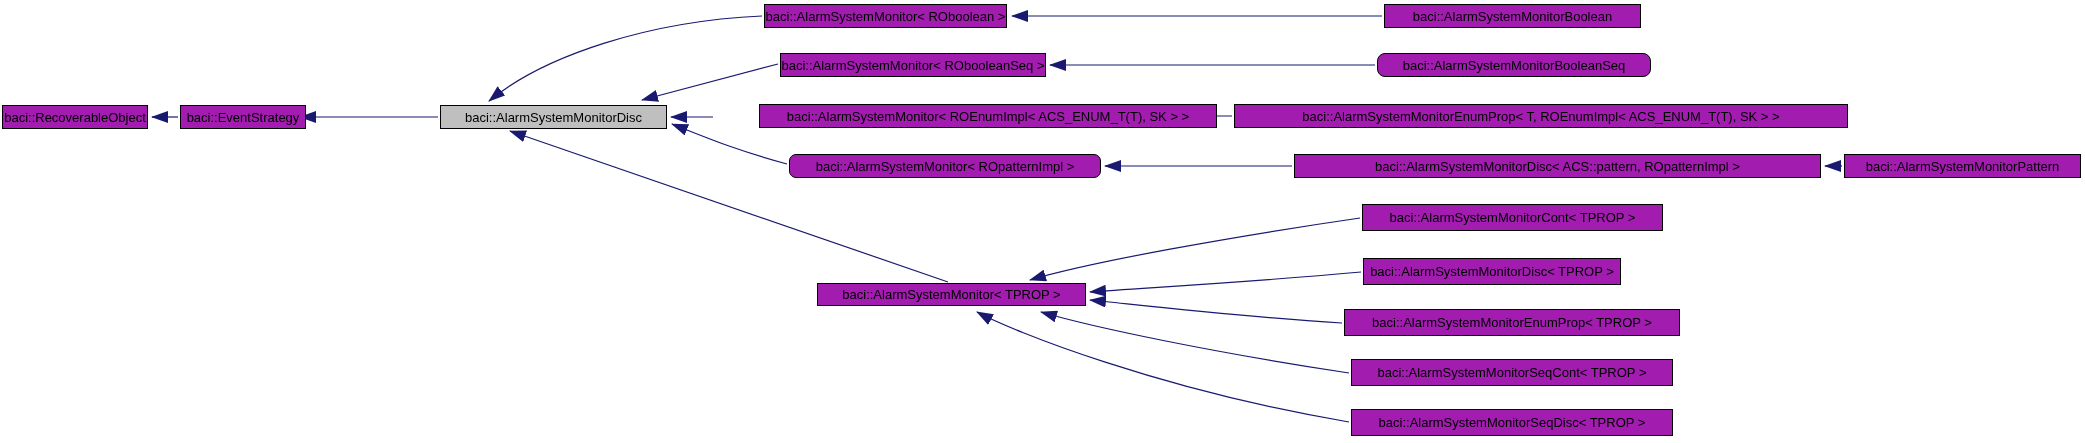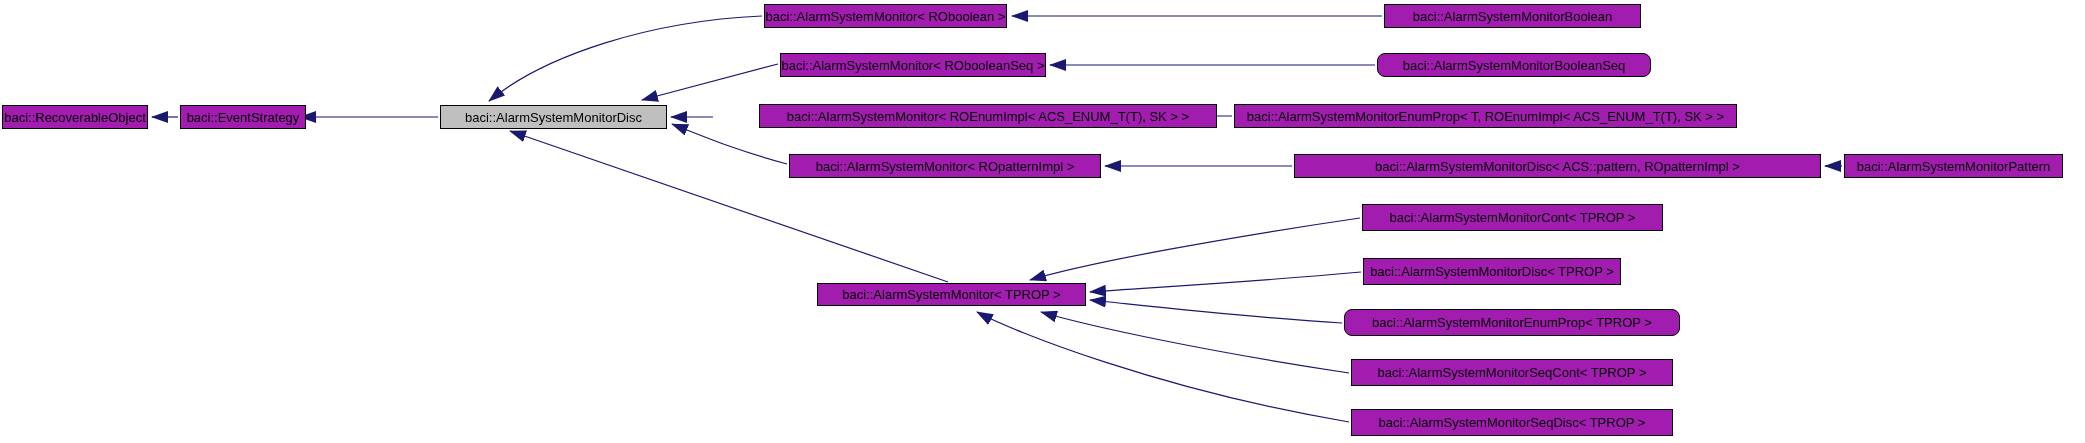--- a/index.html
+++ b/index.html
@@ -79,33 +79,33 @@
   <div class="node" style="left:764px; top:4px; width:243px; height:24px;">baci::AlarmSystemMonitor&lt; ROboolean &gt;</div>
 
   <div class="node" style="left:1384px; top:4px; width:257px; height:24px;">baci::AlarmSystemMonitorBoolean</div>
 
   <div class="node" style="left:780px; top:53px; width:266px; height:24px;">baci::AlarmSystemMonitor&lt; RObooleanSeq &gt;</div>
 
   <div class="node" style="left:1377px; top:53px; width:274px; height:24px;border-radius:8px;">baci::AlarmSystemMonitorBooleanSeq</div>
 
   <div class="node" style="left:715px; top:104px; width:458px; height:24px;margin-left:44px;">baci::AlarmSystemMonitor&lt; ROEnumImpl&lt; ACS_ENUM_T(T), SK &gt; &gt;</div>
 
-  <div class="node" style="left:1234px; top:104px; width:503px; height:24px;">baci::AlarmSystemMonitorEnumProp&lt; T, ROEnumImpl&lt; ACS_ENUM_T(T), SK &gt; &gt;</div>
+  <div class="node" style="left:1234px; top:104px; width:614px; height:24px;">baci::AlarmSystemMonitorEnumProp&lt; T, ROEnumImpl&lt; ACS_ENUM_T(T), SK &gt; &gt;</div>
 
-  <div class="node" style="left:789px; top:154px; width:312px; height:24px;">baci::AlarmSystemMonitor&lt; ROpatternImpl &gt;</div>
+  <div class="node" style="left:789px; top:154px; width:312px; height:24px;border-radius:7px;">baci::AlarmSystemMonitor&lt; ROpatternImpl &gt;</div>
 
   <div class="node" style="left:1294px; top:154px; width:527px; height:24px;">baci::AlarmSystemMonitorDisc&lt; ACS::pattern, ROpatternImpl &gt;</div>
 
-  <div class="node" style="left:1844px; top:154px; width:219px; height:24px;">baci::AlarmSystemMonitorPattern</div>
+  <div class="node" style="left:1844px; top:154px; width:237px; height:24px;">baci::AlarmSystemMonitorPattern</div>
 
   <div class="node" style="left:817px; top:283px; width:269px; height:23px;">baci::AlarmSystemMonitor&lt; TPROP &gt;</div>
 
   <div class="node" style="left:1362px; top:204px; width:301px; height:27px;">baci::AlarmSystemMonitorCont&lt; TPROP &gt;</div>
 
   <div class="node" style="left:1363px; top:258px; width:258px; height:27px;">baci::AlarmSystemMonitorDisc&lt; TPROP &gt;</div>
 
-  <div class="node" style="left:1344px; top:309px; width:336px; height:27px;border-radius:8px;">baci::AlarmSystemMonitorEnumProp&lt; TPROP &gt;</div>
+  <div class="node" style="left:1344px; top:309px; width:336px; height:27px;">baci::AlarmSystemMonitorEnumProp&lt; TPROP &gt;</div>
 
   <div class="node" style="left:1351px; top:359px; width:322px; height:27px;">baci::AlarmSystemMonitorSeqCont&lt; TPROP &gt;</div>
 
   <div class="node" style="left:1351px; top:409px; width:322px; height:27px;">baci::AlarmSystemMonitorSeqDisc&lt; TPROP &gt;</div>
 
 </div>
 
 </body></html>

